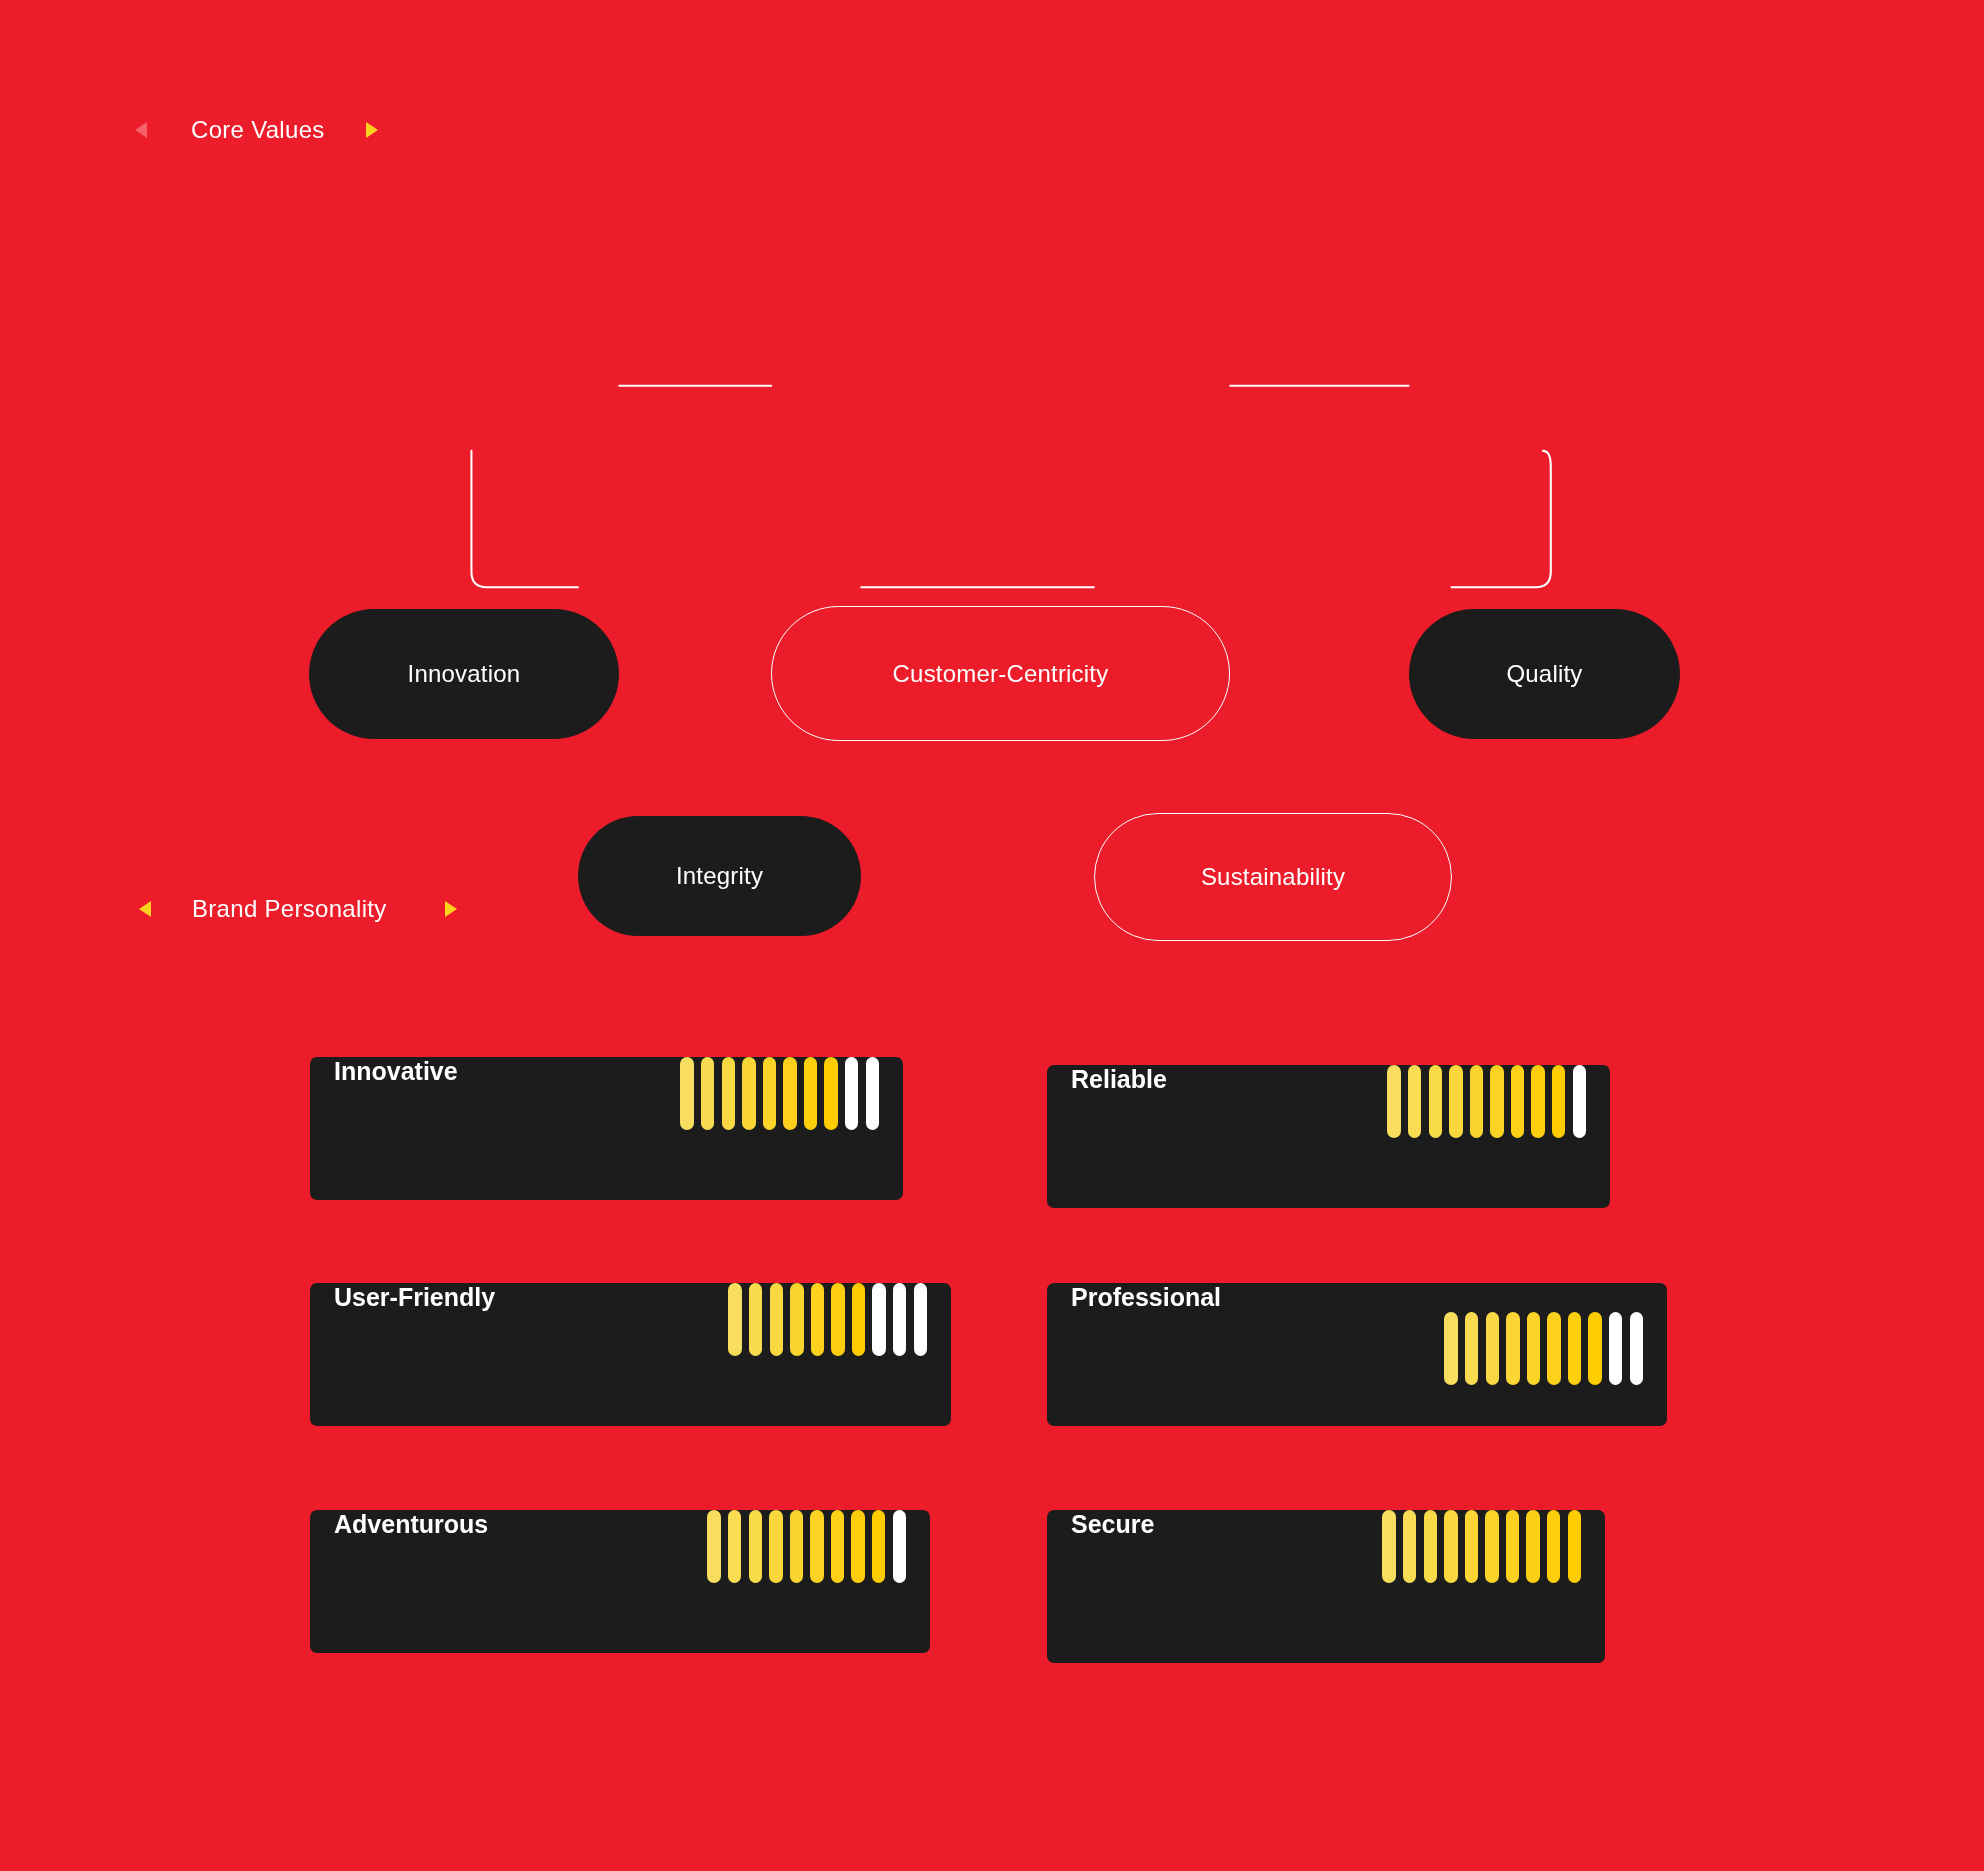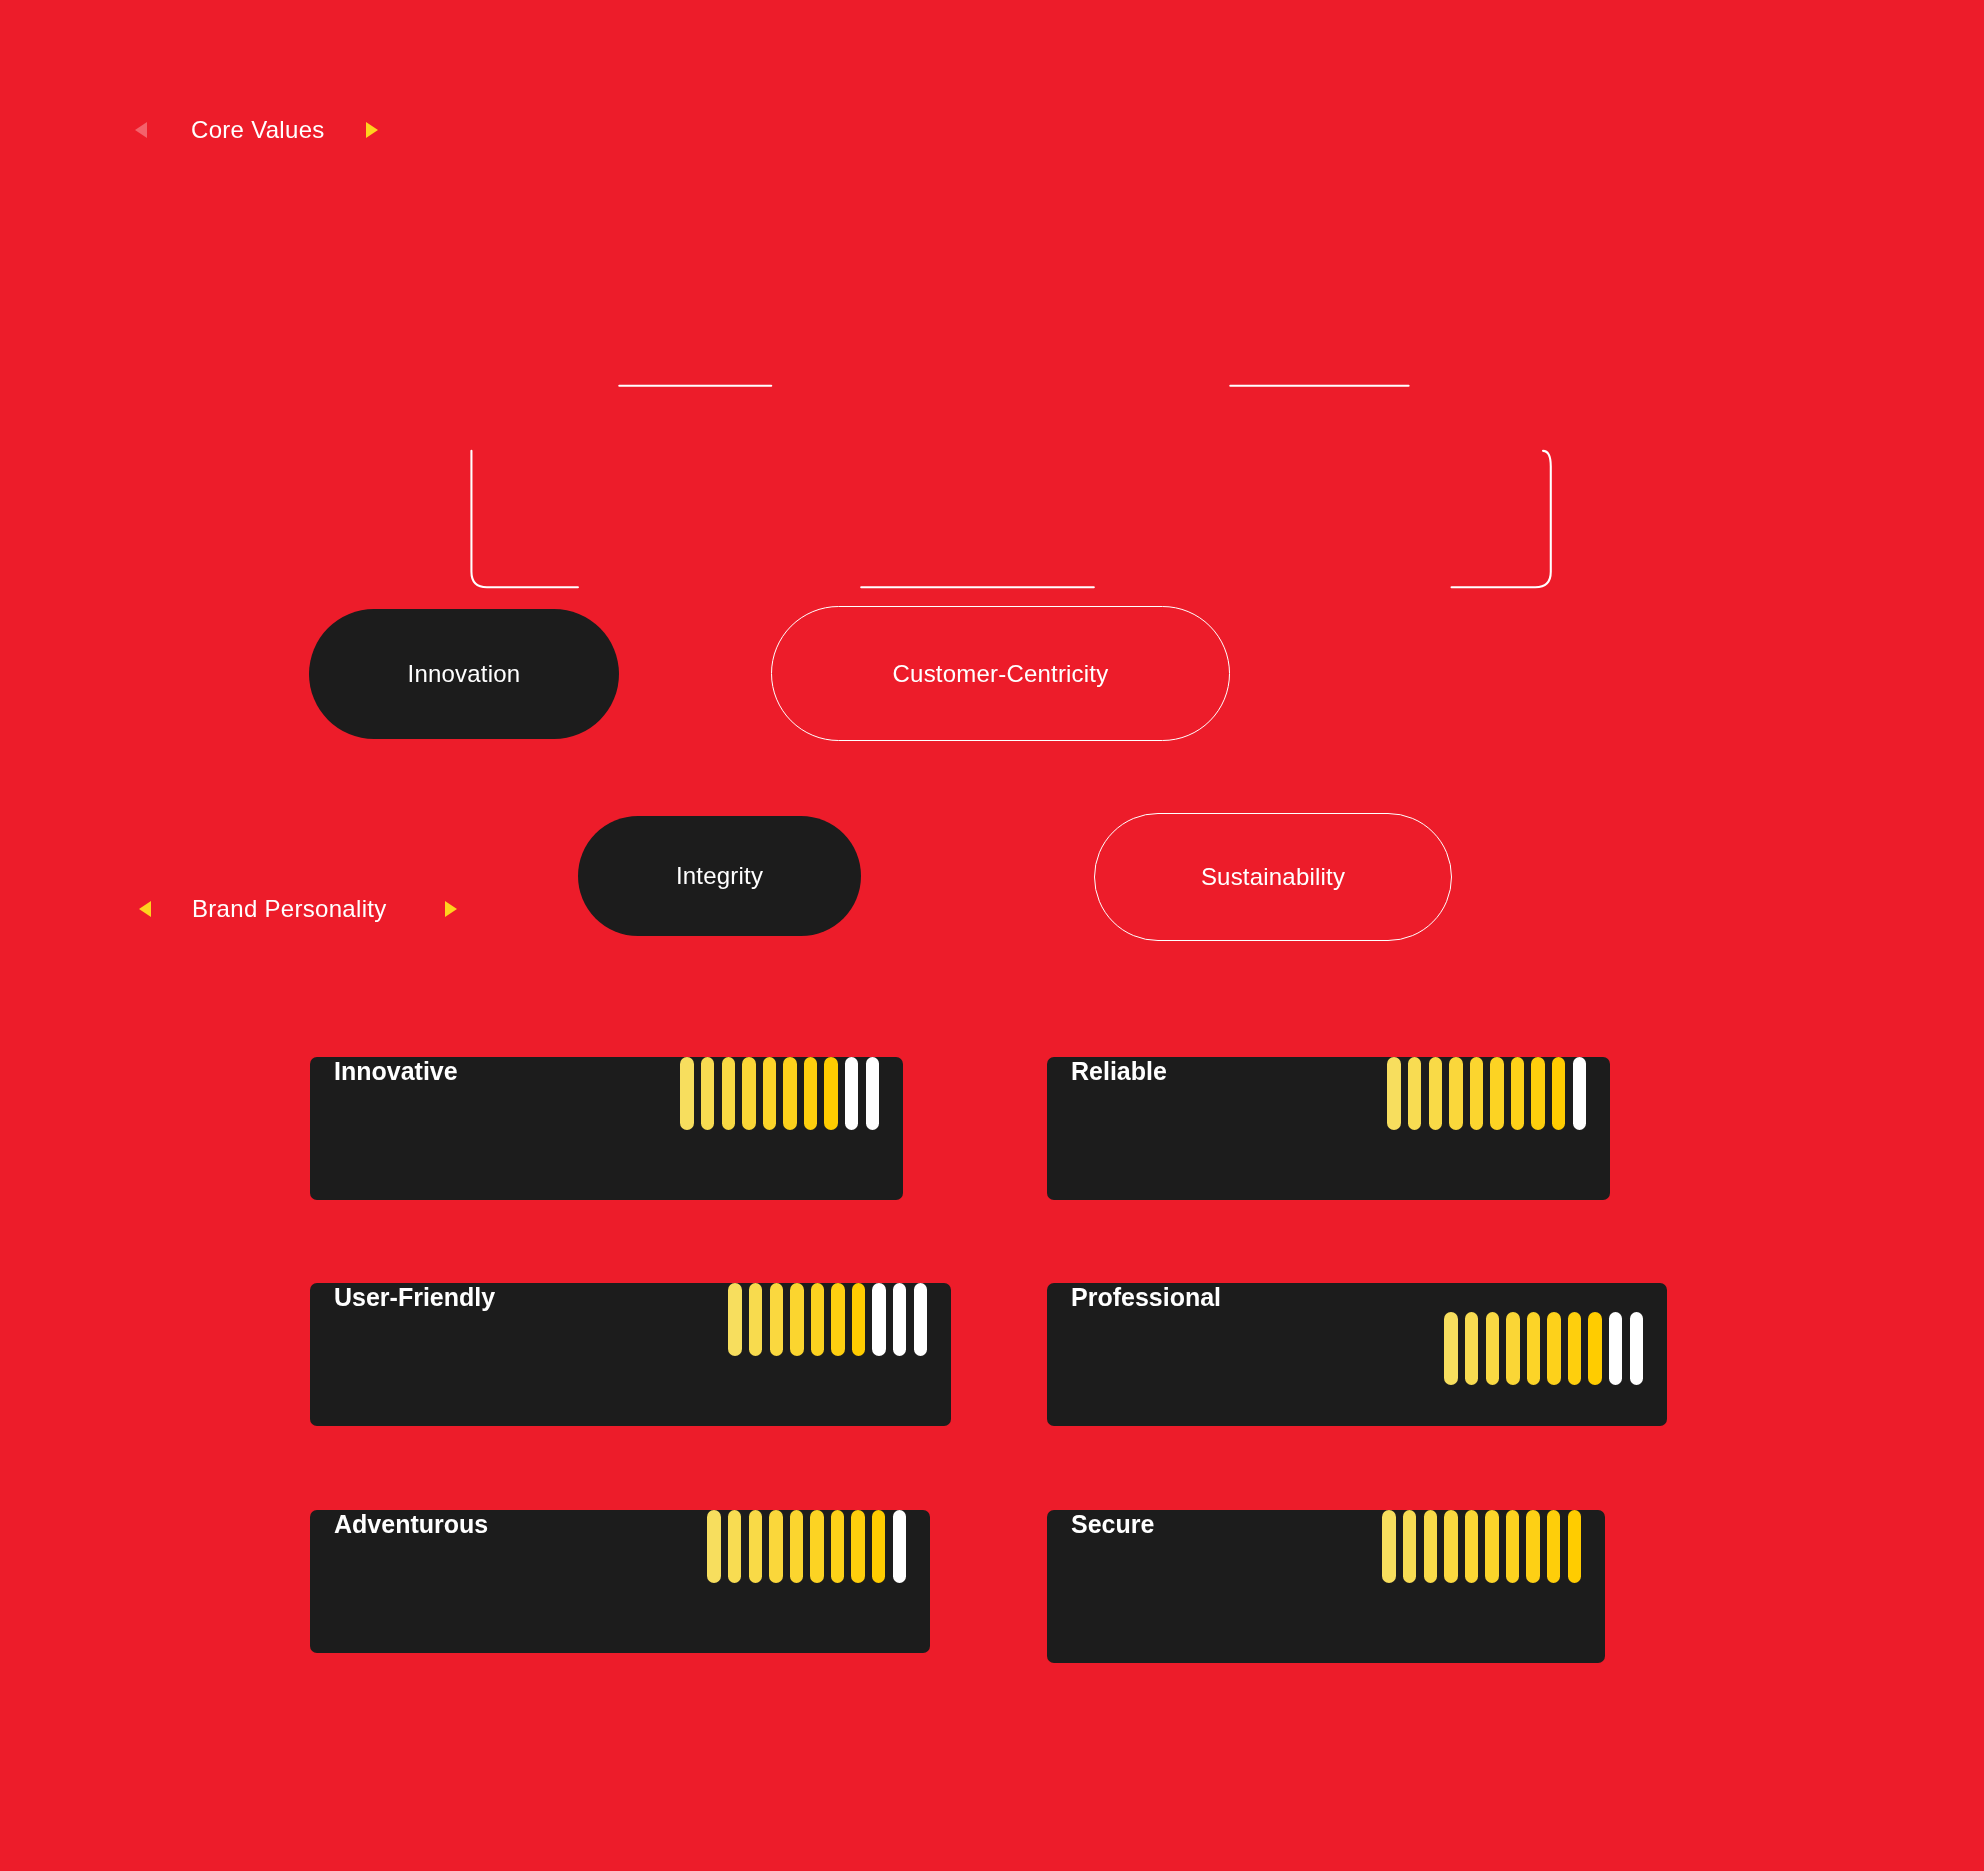--- a/index.html
+++ b/index.html
@@ -95,21 +95,21 @@
   }
   .pbar {
     width: 13.4px;
     height: 73px;
     border-radius: 516px;
     flex: none;
   }
   .pbar.off { background: #FFFFFF; }
 
   #pcard-innovative   { left: 310px;  top: 0px;   width: 593px; height: 143px; }
-  #pcard-reliable     { left: 1047px; top: 0px;   width: 563px; height: 143px; gap: 16px; }
+  #pcard-reliable     { left: 1047px; top: 8px;   width: 563px; height: 143px; gap: 16px; }
   #pcard-userfriendly { left: 310px;  top: 226px; width: 641px; height: 143px; }
   #pcard-professional { left: 1047px; top: 226px; width: 620px; height: 143px; flex-direction: column; }
   #pcard-adventurous  { left: 310px;  top: 453px; width: 620px; height: 143px; }
   #pcard-secure       { left: 1047px; top: 453px; width: 558px; height: 153px; }
 </style>
 </head>
 <body>
 
 <div class="page">
 
@@ -133,20 +133,23 @@
 
         <path d="M2808,1136 L2970,1136 Q3000,1136 3000,1106 L3000,902 Q3000,872 2985,872"></path>
       </g>
     </svg>
 
     <div class="node solid" id="node-innovation">
       <span>Innovation</span>
     </div>
     <div class="node outline" id="node-customer">
       <span>Customer-Centricity</span>
+    </div>
+    <div class="node solid" id="node-quality">
+      <span>Quality</span>
     </div>
     <div class="node solid" id="node-integrity">
       <span>Integrity</span>
     </div>
     <div class="node outline" id="node-sustain">
       <span>Sustainability</span>
     </div>
   </div>
 
   <div class="section-header" id="hdr-brand">

